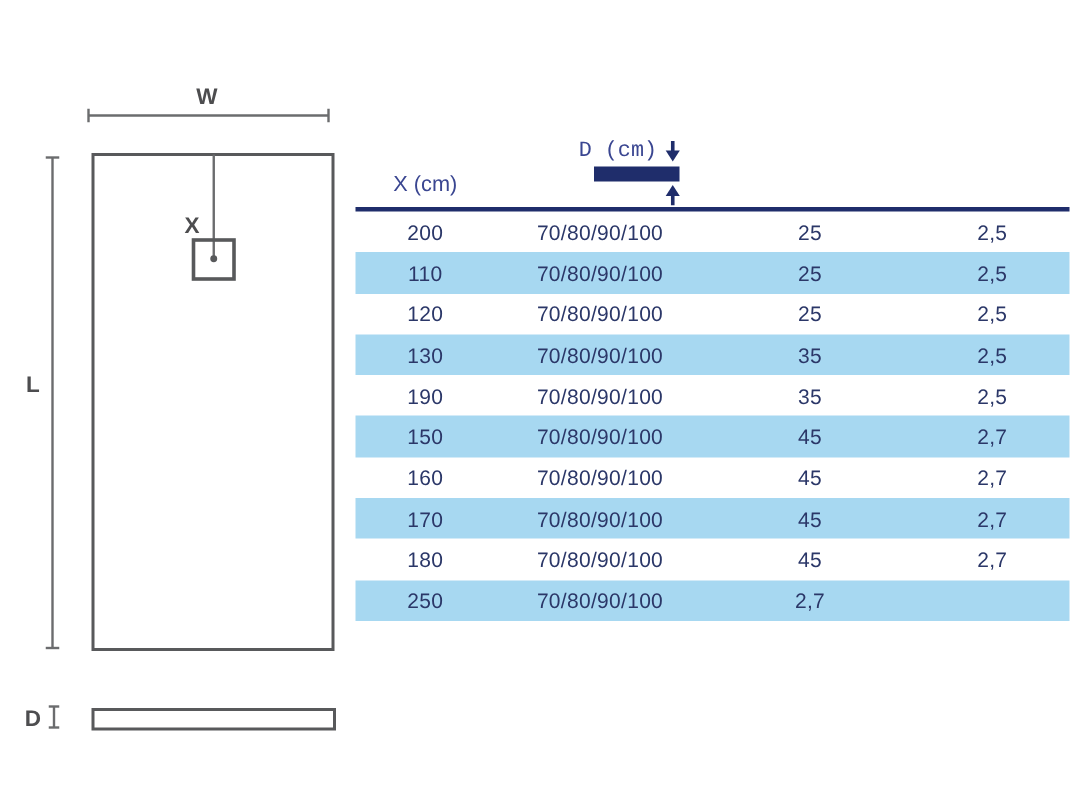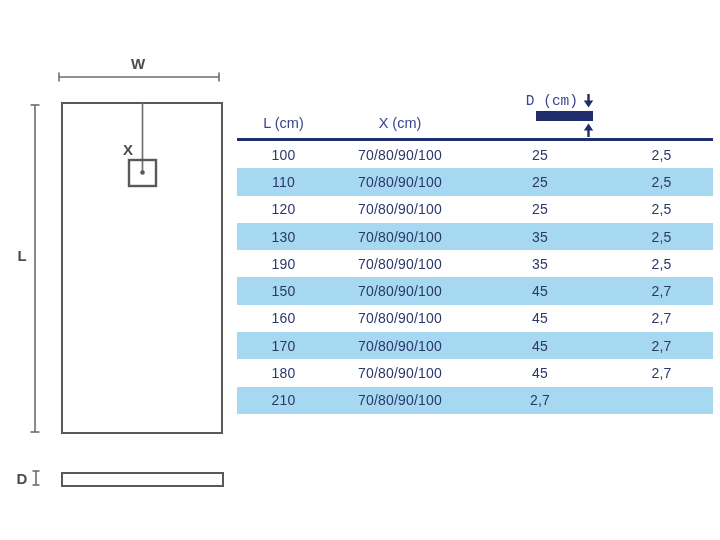--- a/index.html
+++ b/index.html
@@ -121,41 +121,40 @@
       <line class="dim-line" x1="36" y1="471" x2="36" y2="485"></line>
       <line class="dim-line" x1="32.5" y1="471" x2="39.5" y2="471"></line>
       <line class="dim-line" x1="32.5" y1="485" x2="39.5" y2="485"></line>
     </g>
     <rect class="outline" x="62" y="473" width="161" height="13"></rect>
   </svg>
 
   <div class="spec-table">
 
     <div class="thead">
-      <div class="th">L (cm)</div>
       <div class="th">X (cm)</div>
       <div class="th th-d">
         <div class="d-label-line">
           <span>D (cm)</span>
           <svg class="arrow-icon" width="11" height="14" viewBox="0 0 11 14">
             <rect x="4.3" y="0" width="2.4" height="7.2" fill="#1f2d6b"></rect>
             <path d="M0.8 6.4 h9.4 L5.5 13.6 z" fill="#1f2d6b"></path>
           </svg>
         </div>
         <div class="depth-bar"></div>
         <svg class="arrow-icon" width="11" height="14" viewBox="0 0 11 14">
           <path d="M5.5 0.4 L10.2 7.6 H0.8 z" fill="#1f2d6b"></path>
           <rect x="4.3" y="6.8" width="2.4" height="7.2" fill="#1f2d6b"></rect>
         </svg>
       </div>
     </div>
 
     <div class="tbody">
       <div class="tr">
-        <div class="td">100</div>
+        <div class="td">200</div>
         <div class="td">70/80/90/100</div>
         <div class="td">25</div>
         <div class="td">2,5</div>
       </div>
       <div class="tr">
         <div class="td">110</div>
         <div class="td">70/80/90/100</div>
         <div class="td">25</div>
         <div class="td">2,5</div>
       </div>
@@ -195,20 +194,20 @@
         <div class="td">45</div>
         <div class="td">2,7</div>
       </div>
       <div class="tr">
         <div class="td">180</div>
         <div class="td">70/80/90/100</div>
         <div class="td">45</div>
         <div class="td">2,7</div>
       </div>
       <div class="tr">
-        <div class="td">210</div>
+        <div class="td">250</div>
         <div class="td">70/80/90/100</div>
         <div class="td">2,7</div>
       </div>
     </div>
   </div>
 
 </div>
 
 </body></html>

